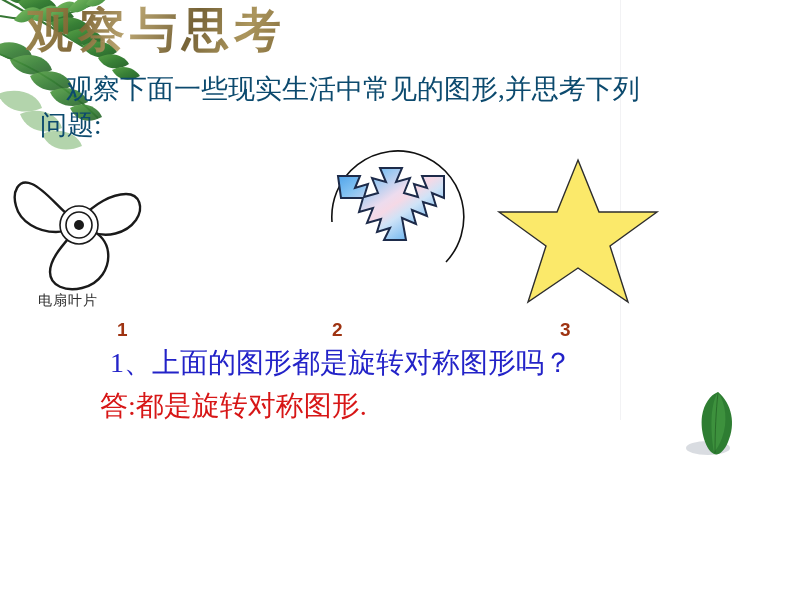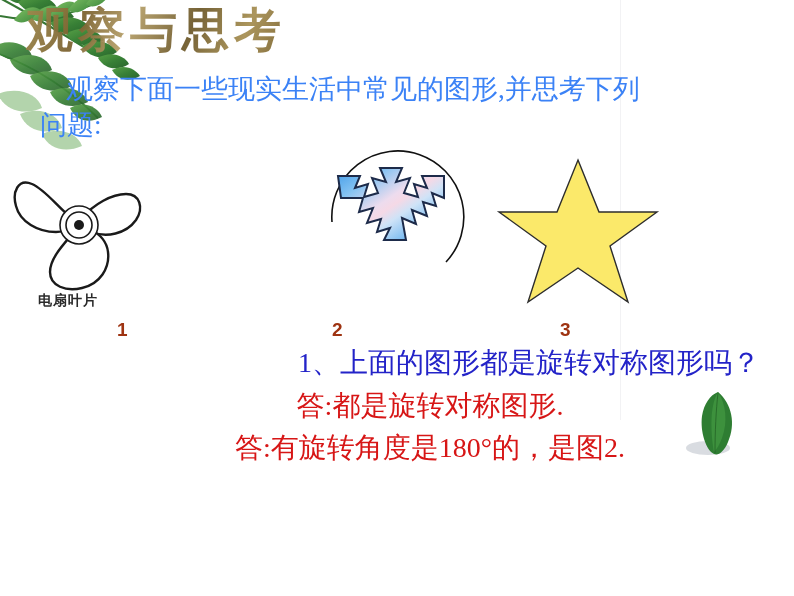--- a/index.html
+++ b/index.html
@@ -69,21 +69,21 @@
     -webkit-text-fill-color: transparent;
     opacity: 0.95;
   }
 
   
   .lead {
     position: absolute;
     left: 40px;
     top: 72px;
     width: 600px;
-    color: #3b82f6;
+    color: #0c4a6e;
     font-size: 27px;
     line-height: 1.32;
     letter-spacing: 0px;
   }
   .lead .indent { display: inline-block; width: 26px; }
 
   
   .fig-fan {
     position: absolute;
     left: 12px;
@@ -92,21 +92,21 @@
     height: 135px;
   }
   .fan-caption {
     position: absolute;
     left: 38px;
     top: 292px;
     font-size: 14px;
     color: #2a2a2a;
     letter-spacing: 1px;
     font-family: "Liberation Sans", sans-serif;
-    font-weight: bold;
+    font-weight: normal;
   }
   .fig-cross {
     position: absolute;
     left: 310px;
     top: 138px;
     width: 175px;
     height: 165px;
   }
   .fig-star {
     position: absolute;
@@ -133,22 +133,22 @@
     position: absolute;
     left: 100px;
     top: 342px;
     width: 660px;
   }
   .qa-line {
     font-size: 28px;
     line-height: 1.52;
     white-space: nowrap;
   }
-  .qa-line.q { color: #2323c8; margin-left: 10px; text-align: right; }
-  .qa-line.a { color: #d71616; margin-left: 0px; text-align: center; }
+  .qa-line.q { color: #2323c8; margin-left: 10px; }
+  .qa-line.a { color: #d71616; margin-left: 0px; }
 
   
   .leaf {
     position: absolute;
     pointer-events: none;
   }
   .leaf-a { left: 682px; top: 390px; width: 66px; height: 72px; }
   .leaf-b { left: 672px; top: 508px; width: 70px; height: 48px; }
 </style>
 </head>
@@ -251,21 +251,20 @@
     <polygon points="86,8 107,60 165,60 118,94 136,150 86,116 36,150 54,94 7,60 65,60" fill="#fbe96a" stroke="#2d2d2d" stroke-width="1.4" stroke-linejoin="miter"></polygon>
   </svg>
 
   <div class="fig-num n1">1</div>
   <div class="fig-num n2">2</div>
   <div class="fig-num n3">3</div>
 
   <div class="qa">
     <div class="qa-line q">1、上面的图形都是旋转对称图形吗？</div>
     <div class="qa-line a">答:都是旋转对称图形.</div>
-    <div class="qa-line a">答:有旋转角度是180°的，是图2.</div>
   </div>
 
   <svg class="leaf leaf-a" viewBox="0 0 66 72">
     <ellipse cx="26" cy="58" rx="22" ry="7" fill="#b9c0c8" opacity="0.55"></ellipse>
     <path d="M36 2 C 50 14, 54 34, 46 52 C 42 62, 36 66, 32 64 C 24 60, 18 42, 20 26 C 22 14, 28 5, 36 2 Z" fill="#2e7d32"></path>
     <path d="M36 2 C 44 14, 46 32, 40 48 C 37 56, 34 60, 32 62 C 30 52, 28 30, 31 16 C 32 10, 34 5, 36 2 Z" fill="#3f9440" opacity="0.85"></path>
     <path d="M36 3 C 34 20, 33 42, 33 63" stroke="#1f5d22" stroke-width="1" fill="none" opacity="0.7"></path>
   </svg>
 
   <svg class="leaf leaf-b" viewBox="0 0 70 48">

